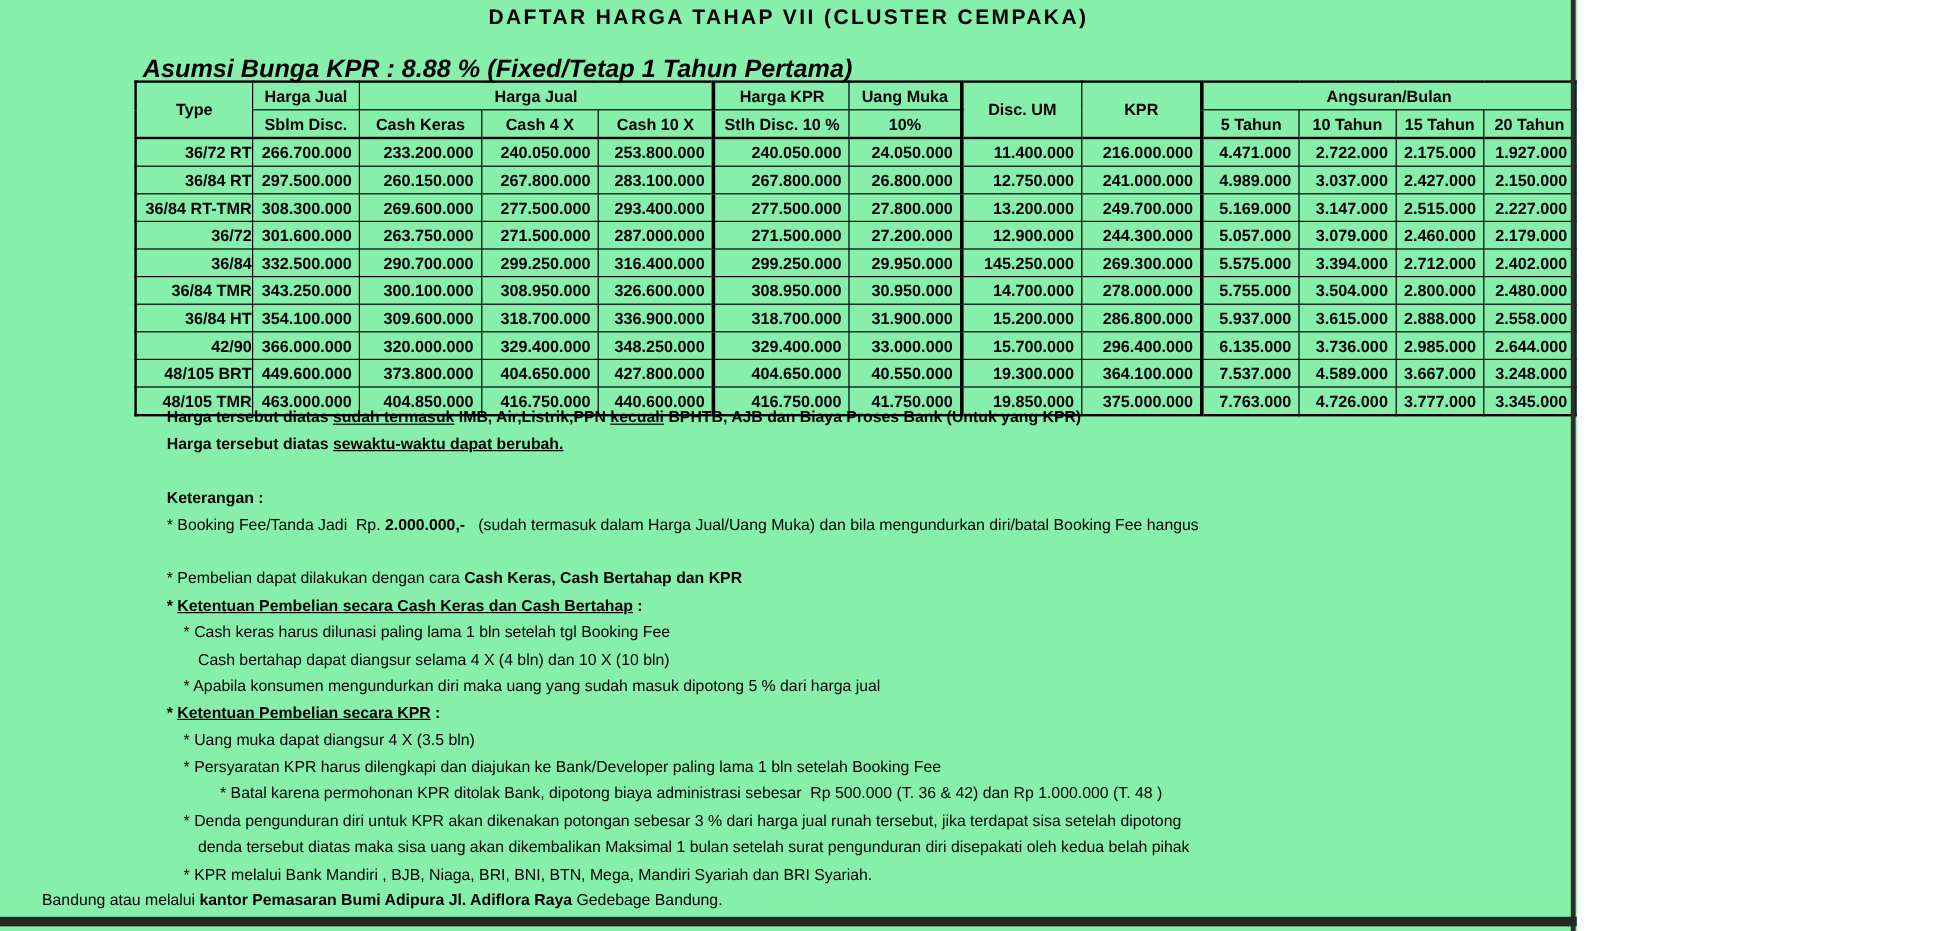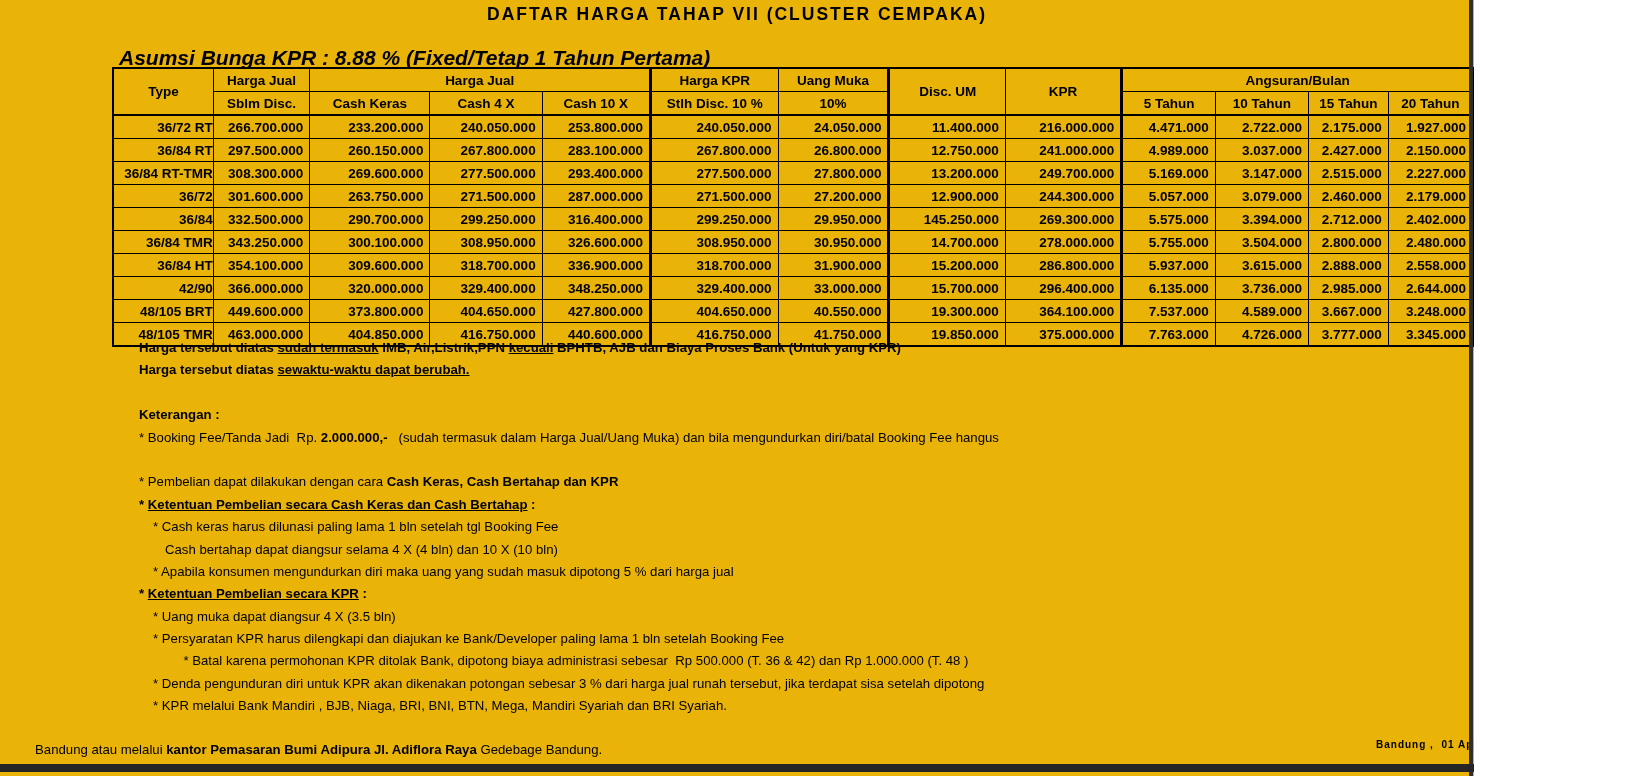--- a/index.html
+++ b/index.html
@@ -1,16 +1,16 @@
 <!DOCTYPE html>
 <html><head>
 <meta charset="utf-8">
 <style>
   html,body{margin:0;padding:0;background:#fff;}
-  .page{position:relative;width:1474px;height:776px;background:#eab308;
+  .page{position:relative;width:1314px;height:776px;background:#86efac;
         font-family:"Liberation Sans",sans-serif;color:#000;overflow:hidden;}
   .title{position:absolute;top:4px;left:0;width:100%;text-align:center;
          font-size:17.5px;font-weight:bold;letter-spacing:2px;}
   .subtitle{position:absolute;top:46px;left:119px;font-size:21px;
             font-weight:bold;font-style:italic;}
   table.price-table{position:absolute;top:67px;left:112px;border-collapse:collapse;
         table-layout:fixed;border:2.5px solid #000;}
   .price-table th,.price-table td{border:1px solid #000;font-size:13.5px;font-weight:bold;
         height:22px;padding:0;overflow:hidden;white-space:nowrap;}
   .price-table thead th{text-align:center;}
@@ -241,20 +241,21 @@
       <div class="note-line" style="padding-left: 0px;"><span class="">* Pembelian dapat dilakukan dengan cara </span><span class="seg-b ">Cash Keras, Cash Bertahap dan KPR</span></div>
       <div class="note-line" style="padding-left: 0px;"><span class="seg-b ">* </span><span class="seg-b seg-u">Ketentuan Pembelian secara Cash Keras dan Cash Bertahap</span><span class="seg-b "> :</span></div>
       <div class="note-line" style="padding-left: 14px;"><span class="">* Cash keras harus dilunasi paling lama 1 bln setelah tgl Booking Fee</span></div>
       <div class="note-line" style="padding-left: 26px;"><span class="">Cash bertahap dapat diangsur selama 4 X (4 bln) dan 10 X (10 bln)</span></div>
       <div class="note-line" style="padding-left: 14px;"><span class="">* Apabila konsumen mengundurkan diri maka uang yang sudah masuk dipotong 5 % dari harga jual</span></div>
       <div class="note-line" style="padding-left: 0px;"><span class="seg-b ">* </span><span class="seg-b seg-u">Ketentuan Pembelian secara KPR</span><span class="seg-b "> :</span></div>
       <div class="note-line" style="padding-left: 14px;"><span class="">* Uang muka dapat diangsur 4 X (3.5 bln)</span></div>
       <div class="note-line" style="padding-left: 14px;"><span class="">* Persyaratan KPR harus dilengkapi dan diajukan ke Bank/Developer paling lama 1 bln setelah Booking Fee</span></div>
       <div class="note-line" style="padding-left: 14px; text-align: center;"><span class="">* Batal karena permohonan KPR ditolak Bank, dipotong biaya administrasi sebesar  Rp 500.000 (T. 36 &amp; 42) dan Rp 1.000.000 (T. 48 )</span></div>
       <div class="note-line" style="padding-left: 14px;"><span class="">* Denda pengunduran diri untuk KPR akan dikenakan potongan sebesar 3 % dari harga jual runah tersebut, jika terdapat sisa setelah dipotong</span></div>
+      <div class="note-line" style="padding-left: 26px;"><span class="">denda tersebut diatas maka sisa uang akan dikembalikan Maksimal 1 bulan setelah surat pengunduran diri disepakati oleh kedua belah pihak</span></div>
       <div class="note-line" style="padding-left: 14px;"><span class="">* KPR melalui Bank Mandiri , BJB, Niaga, BRI, BNI, BTN, Mega, Mandiri Syariah dan BRI Syariah.</span></div>
     </div>
 
   <div id="footer-line"><span class="">Bandung atau melalui </span><span class="seg-b ">kantor Pemasaran Bumi Adipura Jl. Adiflora Raya</span><span class=""> Gedebage Bandung.</span></div>
   <div id="footer-date">Bandung ,  01 April  2013</div>
 
   <div class="right-edge"></div>
   <div class="bottom-bar"></div>
 
 </div>

